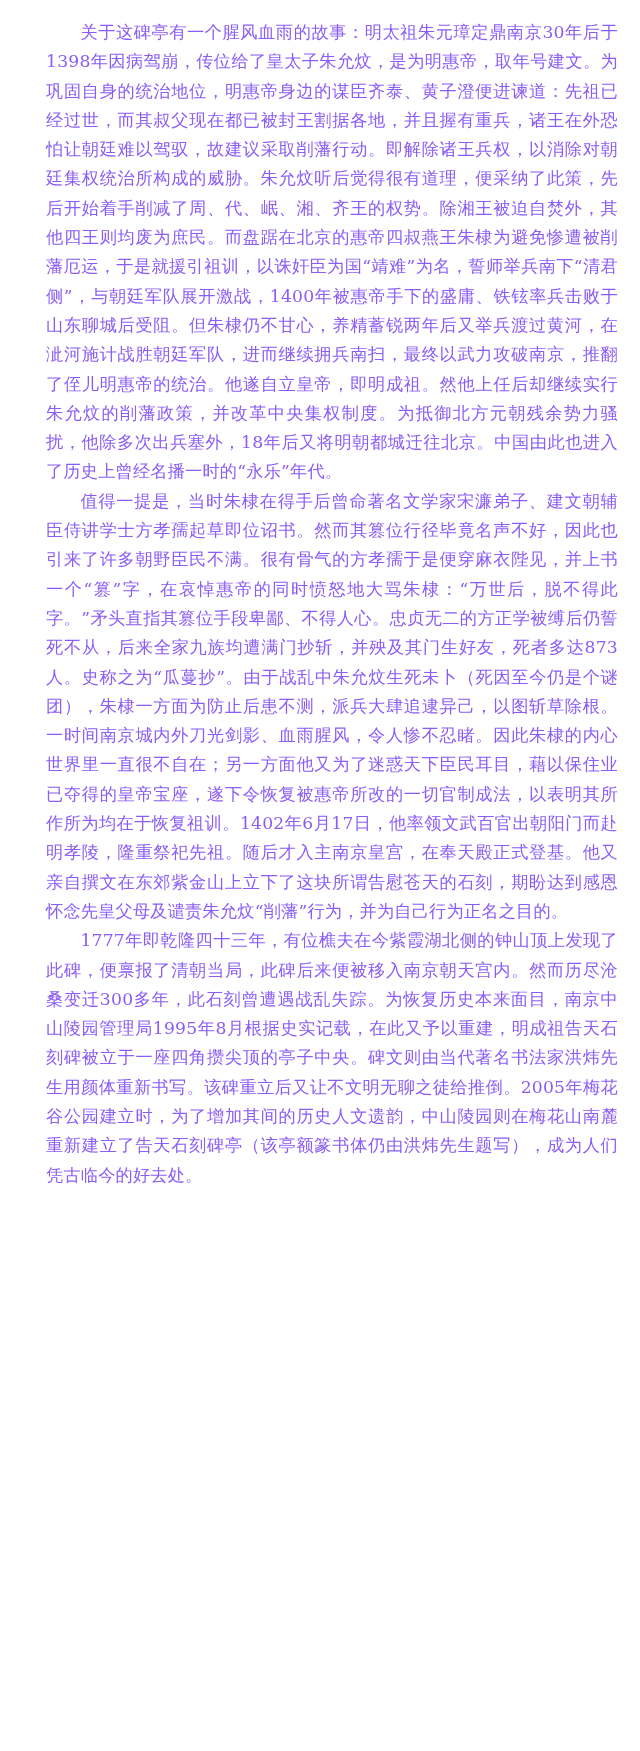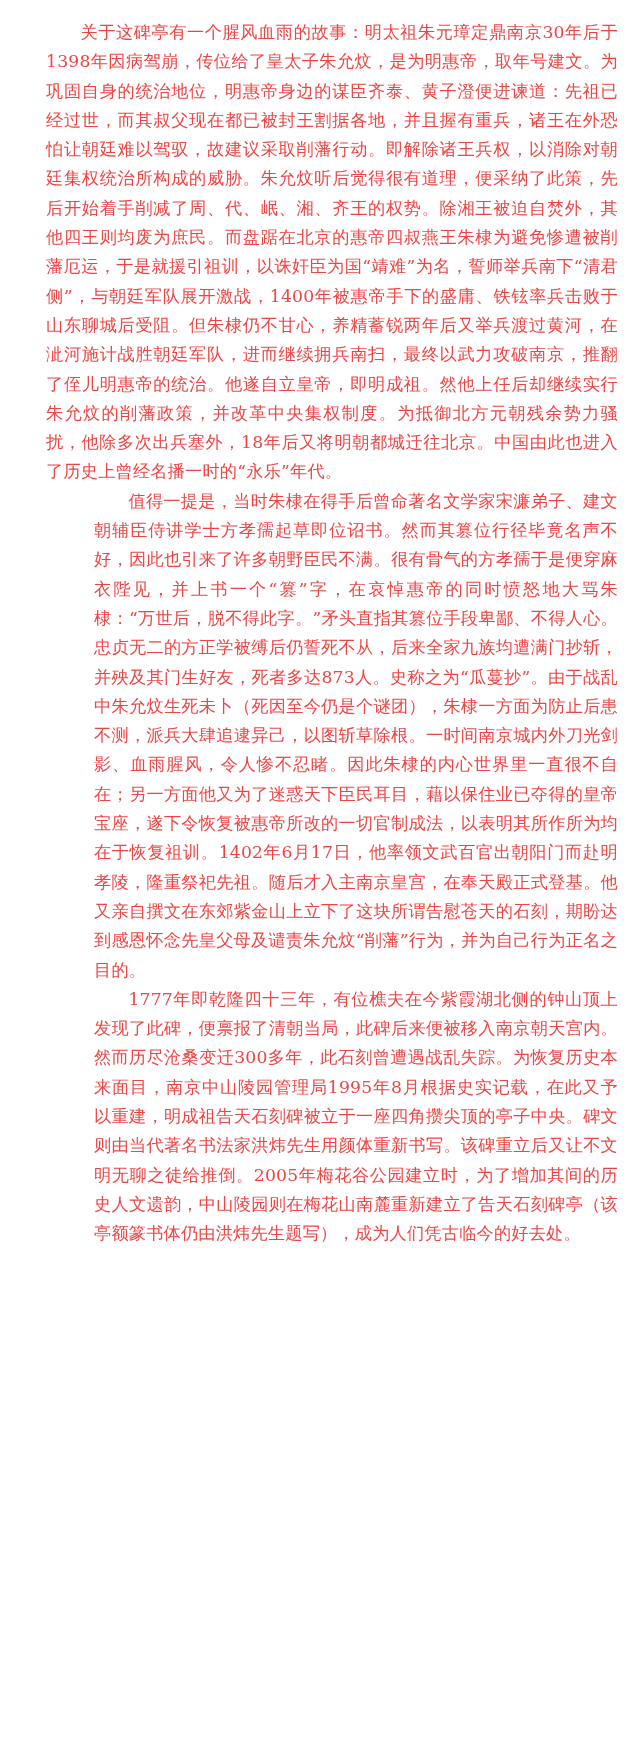--- a/index.html
+++ b/index.html
@@ -19,33 +19,32 @@
     padding: 18px 22px 10px 46px;
     background: #ffffff;
   }
   .doc-body {
     width: 100%;
   }
   p.para {
     margin: 0 0 0 0;
     font-size: 17.2px;
     line-height: 29.3px;
-    color: #ef4444;
+    color: #8b5cf6;
     text-align: justify;
     text-justify: inter-ideograph;
     text-indent: 2em;
     letter-spacing: 0.2px;
     word-break: break-all;
   }
   p.para + p.para {
     margin-top: 0px;
   }
   p.gap-before {
     margin-top: 29px;
-    margin-left: 48px;
   }
 </style>
 </head>
 <body>
 
 <div class="page">
   <div class="doc-body">
     <p class="para">关于这碑亭有一个腥风血雨的故事：明太祖朱元璋定鼎南京30年后于1398年因病驾崩，传位给了皇太子朱允炆，是为明惠帝，取年号建文。为巩固自身的统治地位，明惠帝身边的谋臣齐泰、黄子澄便进谏道：先祖已经过世，而其叔父现在都已被封王割据各地，并且握有重兵，诸王在外恐怕让朝廷难以驾驭，故建议采取削藩行动。即解除诸王兵权，以消除对朝廷集权统治所构成的威胁。朱允炆听后觉得很有道理，便采纳了此策，先后开始着手削减了周、代、岷、湘、齐王的权势。除湘王被迫自焚外，其他四王则均废为庶民。而盘踞在北京的惠帝四叔燕王朱棣为避免惨遭被削藩厄运，于是就援引祖训，以诛奸臣为国“靖难”为名，誓师举兵南下“清君侧”，与朝廷军队展开激战，1400年被惠帝手下的盛庸、铁铉率兵击败于山东聊城后受阻。但朱棣仍不甘心，养精蓄锐两年后又举兵渡过黄河，在泚河施计战胜朝廷军队，进而继续拥兵南扫，最终以武力攻破南京，推翻了侄儿明惠帝的统治。他遂自立皇帝，即明成祖。然他上任后却继续实行朱允炆的削藩政策，并改革中央集权制度。为抵御北方元朝残余势力骚扰，他除多次出兵塞外，18年后又将明朝都城迁往北京。中国由此也进入了历史上曾经名播一时的“永乐”年代。</p>
     <p class="para gap-before">值得一提是，当时朱棣在得手后曾命著名文学家宋濂弟子、建文朝辅臣侍讲学士方孝孺起草即位诏书。然而其篡位行径毕竟名声不好，因此也引来了许多朝野臣民不满。很有骨气的方孝孺于是便穿麻衣陛见，并上书一个“篡”字，在哀悼惠帝的同时愤怒地大骂朱棣：“万世后，脱不得此字。”矛头直指其篡位手段卑鄙、不得人心。忠贞无二的方正学被缚后仍誓死不从，后来全家九族均遭满门抄斩，并殃及其门生好友，死者多达873人。史称之为“瓜蔓抄”。由于战乱中朱允炆生死未卜（死因至今仍是个谜团），朱棣一方面为防止后患不测，派兵大肆追逮异己，以图斩草除根。一时间南京城内外刀光剑影、血雨腥风，令人惨不忍睹。因此朱棣的内心世界里一直很不自在；另一方面他又为了迷惑天下臣民耳目，藉以保住业已夺得的皇帝宝座，遂下令恢复被惠帝所改的一切官制成法，以表明其所作所为均在于恢复祖训。1402年6月17日，他率领文武百官出朝阳门而赴明孝陵，隆重祭祀先祖。随后才入主南京皇宫，在奉天殿正式登基。他又亲自撰文在东郊紫金山上立下了这块所谓告慰苍天的石刻，期盼达到感恩怀念先皇父母及谴责朱允炆“削藩”行为，并为自己行为正名之目的。</p>
     <p class="para gap-before">1777年即乾隆四十三年，有位樵夫在今紫霞湖北侧的钟山顶上发现了此碑，便禀报了清朝当局，此碑后来便被移入南京朝天宫内。然而历尽沧桑变迁300多年，此石刻曾遭遇战乱失踪。为恢复历史本来面目，南京中山陵园管理局1995年8月根据史实记载，在此又予以重建，明成祖告天石刻碑被立于一座四角攒尖顶的亭子中央。碑文则由当代著名书法家洪炜先生用颜体重新书写。该碑重立后又让不文明无聊之徒给推倒。2005年梅花谷公园建立时，为了增加其间的历史人文遗韵，中山陵园则在梅花山南麓重新建立了告天石刻碑亭（该亭额篆书体仍由洪炜先生题写），成为人们凭古临今的好去处。</p>

